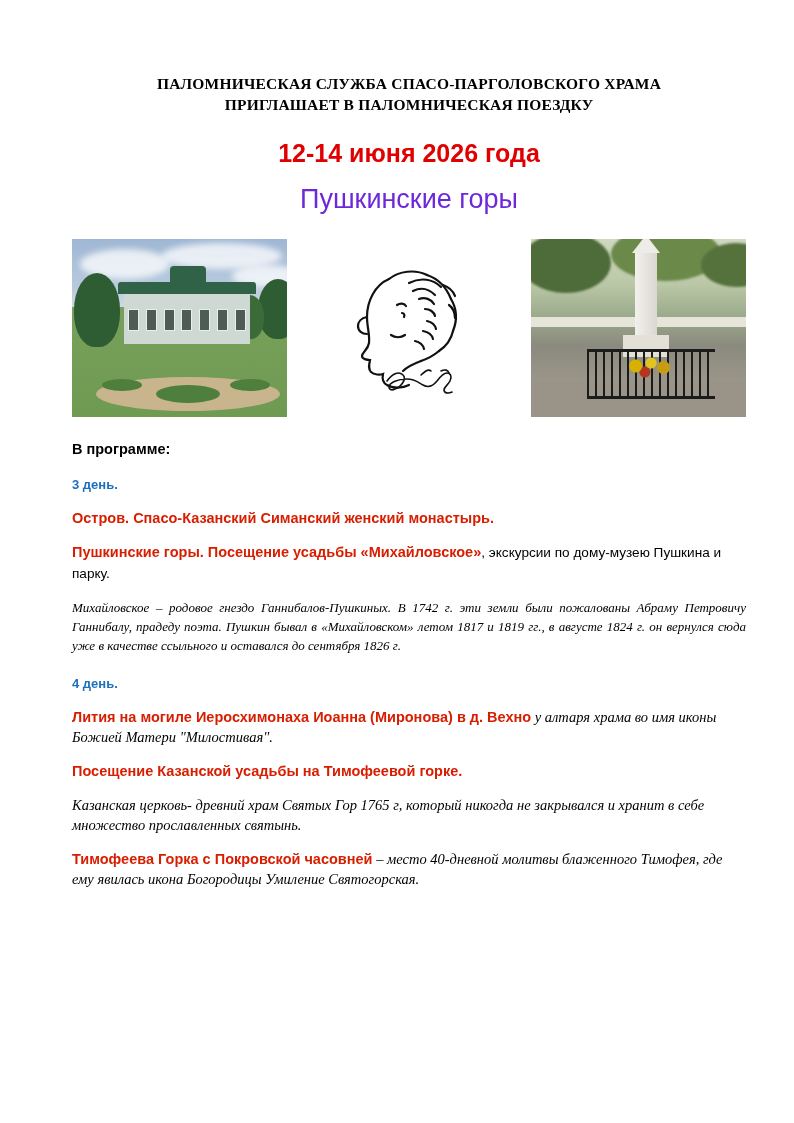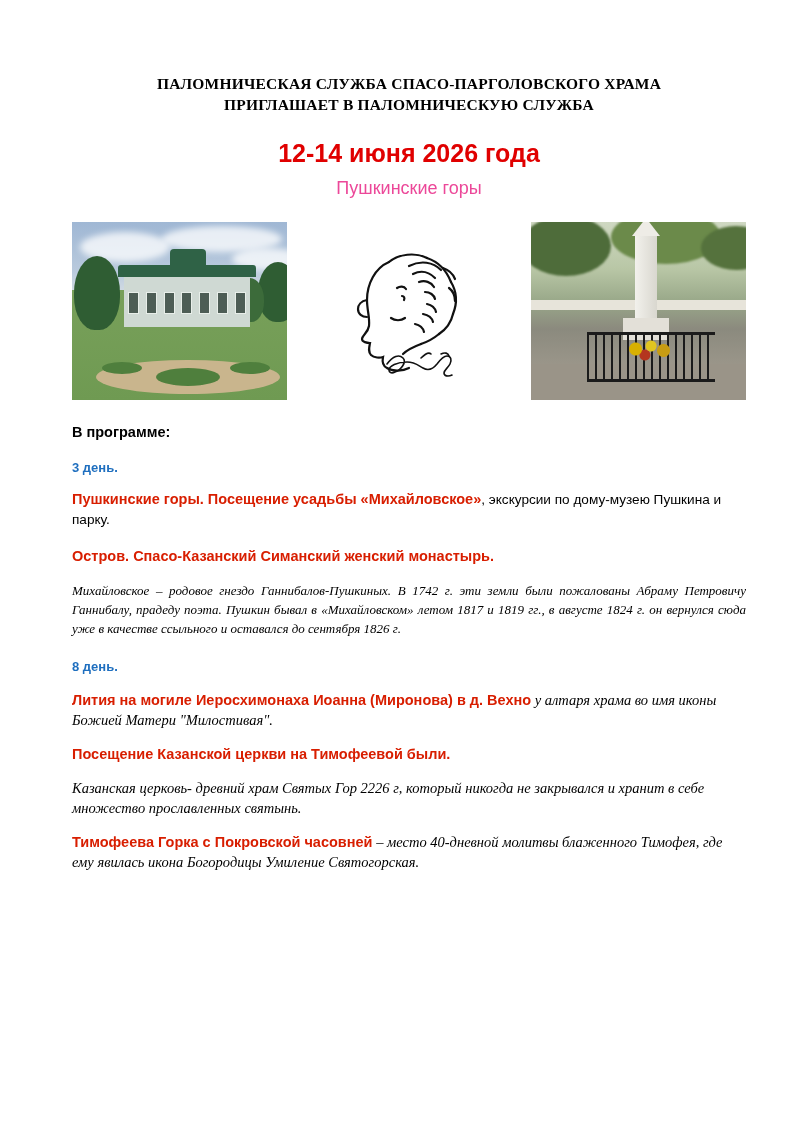--- a/index.html
+++ b/index.html
@@ -37,26 +37,26 @@
     text-align: center;
     color: #e00000;
     font-family: "Liberation Sans", sans-serif;
     font-weight: bold;
     font-size: 25px;
     margin-top: 22px;
     line-height: 1.25;
   }
   .title-place {
     text-align: center;
-    color: #ec4899;
+    color: #6d28d9;
     font-family: "Liberation Sans", sans-serif;
     font-weight: normal;
-    font-size: 18px;
+    font-size: 27px;
     line-height: 1.25;
-    margin-top: 8px;
+    margin-top: 14px;
   }
   .images-row {
     display: flex;
     justify-content: center;
     gap: 14px;
     margin-top: 22px;
   }
   .photo {
     width: 232px;
     height: 178px;
@@ -275,21 +275,21 @@
     margin: 16px 0 0 0;
   }
 </style>
 </head>
 <body>
 
 <div class="page">
 
   <div class="header-block">
     <div class="header-line">ПАЛОМНИЧЕСКАЯ СЛУЖБА СПАСО-ПАРГОЛОВСКОГО ХРАМА</div>
-    <div class="header-line">ПРИГЛАШАЕТ В ПАЛОМНИЧЕСКУЮ СЛУЖБА</div>
+    <div class="header-line">ПРИГЛАШАЕТ В ПАЛОМНИЧЕСКАЯ ПОЕЗДКУ</div>
   </div>
 
   <div class="title-date">12-14 июня 2026 года</div>
   <div class="title-place">Пушкинские горы</div>
 
   <div class="images-row">
 
     <div class="photo manor">
       <span class="sky-cloud c1"></span>
       <span class="sky-cloud c2"></span>
@@ -356,40 +356,40 @@
       <span class="fence"></span>
       <span class="flowers"></span>
     </div>
 
   </div>
 
   <div class="program-title">В программе:</div>
 
   <div class="day-label">3 день.</div>
 
+  <p class="block first-after-day">
+    <span class="red-bold">Остров. Спасо-Казанский Симанский женский монастырь.</span>
+  </p>
+
   <p class="block">
     <span class="red-bold">Пушкинские горы. Посещение усадьбы «Михайловское»</span><span class="plain-sans">, экскурсии по дому-музею Пушкина и парку.</span>
   </p>
 
-  <p class="block first-after-day">
-    <span class="red-bold">Остров. Спасо-Казанский Симанский женский монастырь.</span>
-  </p>
-
   <p class="just-para">Михайловское – родовое гнездо Ганнибалов-Пушкиных. В 1742 г. эти земли были пожалованы Абраму Петровичу Ганнибалу, прадеду поэта. Пушкин бывал в «Михайловском» летом 1817 и 1819 гг., в августе 1824 г. он вернулся сюда уже в качестве ссыльного и оставался до сентября 1826 г.</p>
 
-  <div class="day-label">8 день.</div>
+  <div class="day-label">4 день.</div>
 
   <p class="block first-after-day">
     <span class="red-bold">Лития на могиле Иеросхимонаха Иоанна (Миронова) в д. Вехно</span><span class="italic"> у алтаря храма во имя иконы Божией Матери "Милостивая".</span>
   </p>
 
   <p class="block">
-    <span class="red-bold">Посещение Казанской церкви на Тимофеевой были.</span>
-  </p>
-
-  <p class="block italic">Казанская церковь- древний храм Святых Гор 2226 г, который никогда не закрывался и хранит в себе множество прославленных святынь.</p>
+    <span class="red-bold">Посещение Казанской усадьбы на Тимофеевой горке.</span>
+  </p>
+
+  <p class="block italic">Казанская церковь- древний храм Святых Гор 1765 г, который никогда не закрывался и хранит в себе множество прославленных святынь.</p>
 
   <p class="block">
     <span class="red-bold">Тимофеева Горка с Покровской часовней</span><span class="italic"> – место 40-дневной молитвы блаженного Тимофея, где ему явилась икона Богородицы Умиление Святогорская.</span>
   </p>
 
 
 </div>
 
 </body></html>

